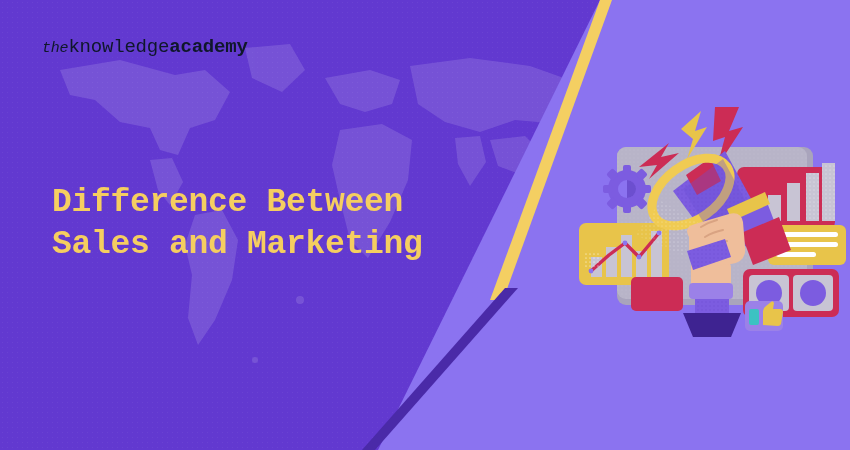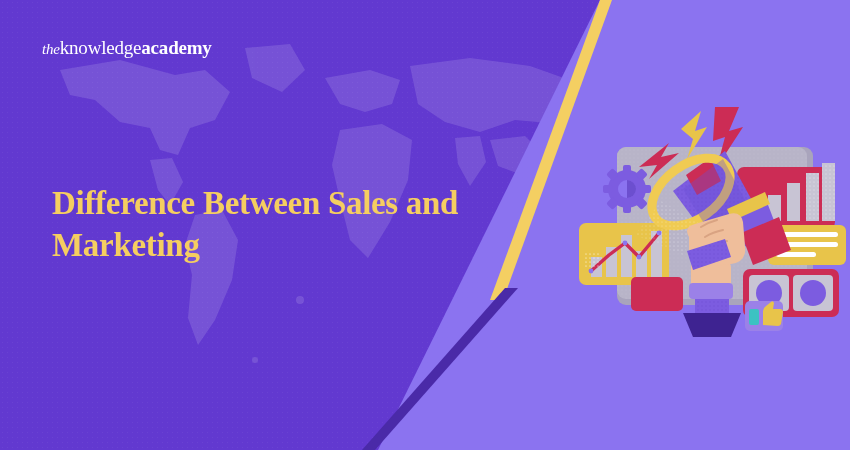--- a/index.html
+++ b/index.html
@@ -65,37 +65,37 @@
     position:absolute;
     top:288px; left:0;
     width:640px; height:162px;
     clip-path: polygon(505px 0, 518px 0, 375px 162px, 362px 162px);
     background:#4A2AA8;
   }
 
   
   .logo {
     position:absolute; left:42px; top:38px;
-    color:#ffffff;
-    font-family:Liberation Serif, serif;
+    color:#0f172a;
+    font-family:Liberation Mono, monospace;
     font-size:19px;
     letter-spacing:-0.2px;
     white-space:nowrap;
     line-height:1;
   }
   .logo .the { font-style:italic; font-size:15px; }
   .logo .know { font-weight:400; }
   .logo .acad { font-weight:700; }
 
   
   .headline {
     position:absolute; left:52px; top:182px;
     width:440px;
     color:#F5CE60;
-    font-family:Liberation Serif, serif;
+    font-family:Liberation Mono, monospace;
     font-size:33px;
     font-weight:700;
     line-height:1.28;
     letter-spacing:-0.3px;
   }
 
   
   .illus { position:absolute; left:565px; top:105px; width:275px; height:235px; }
   .illus svg { display:block; width:275px; height:235px; overflow:visible; }
 </style>

